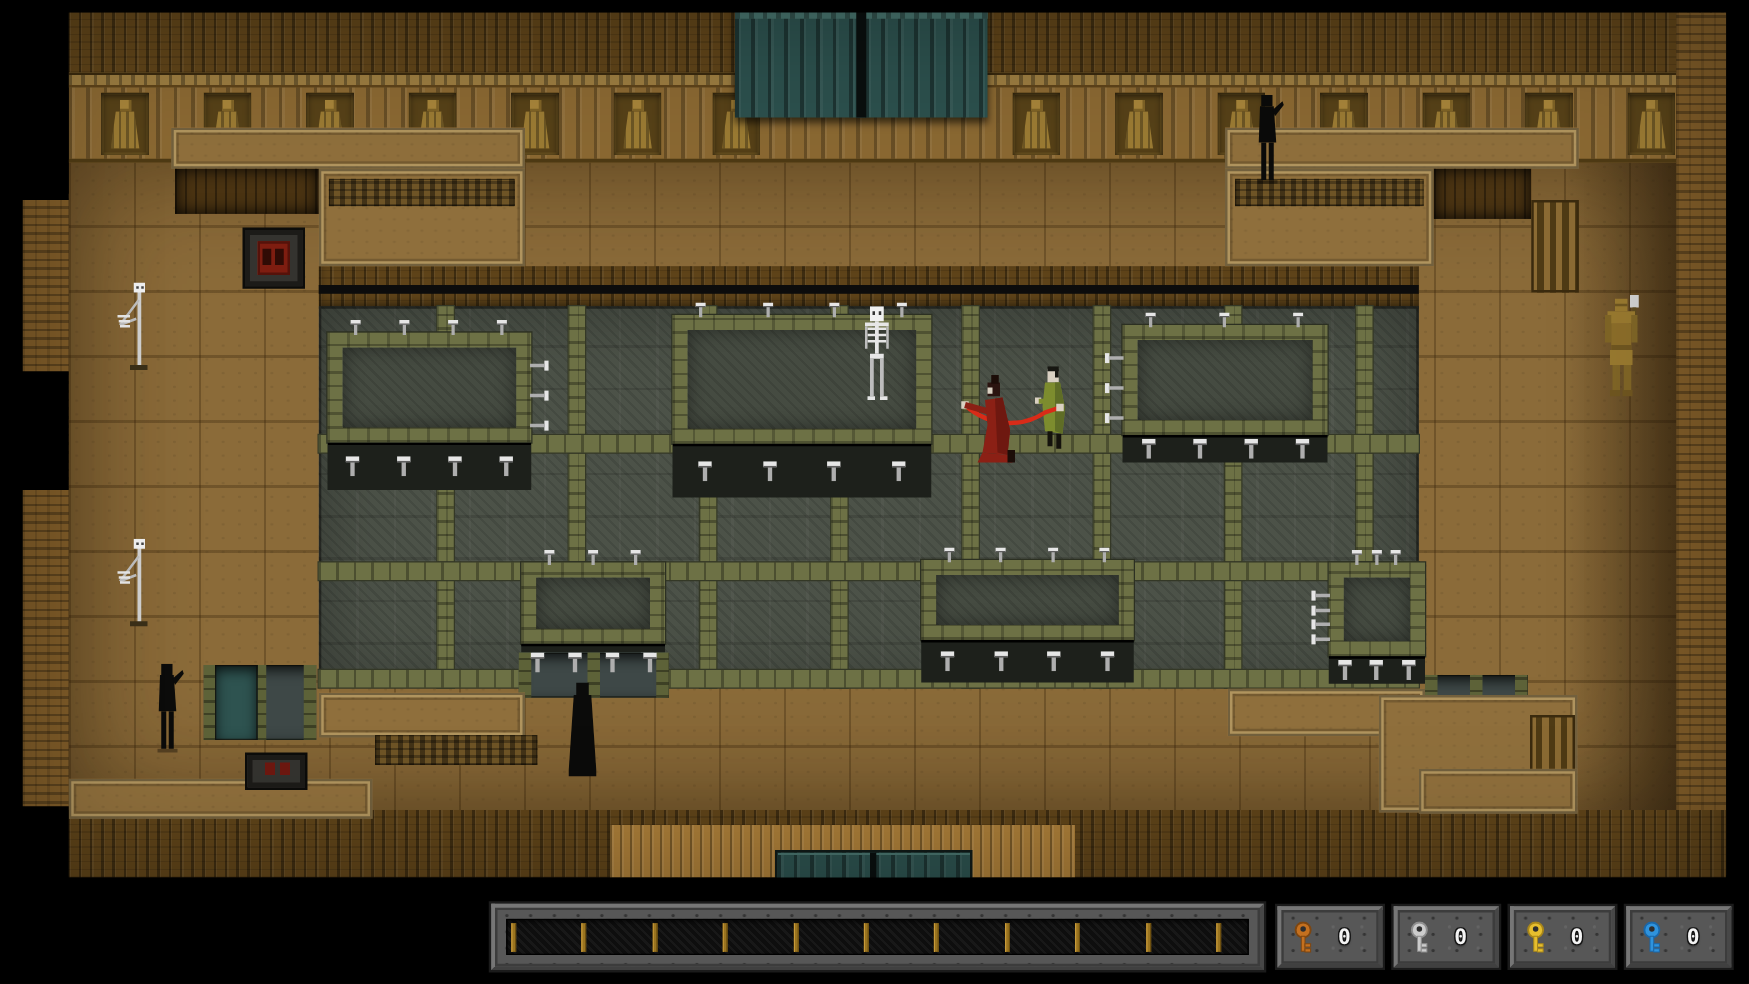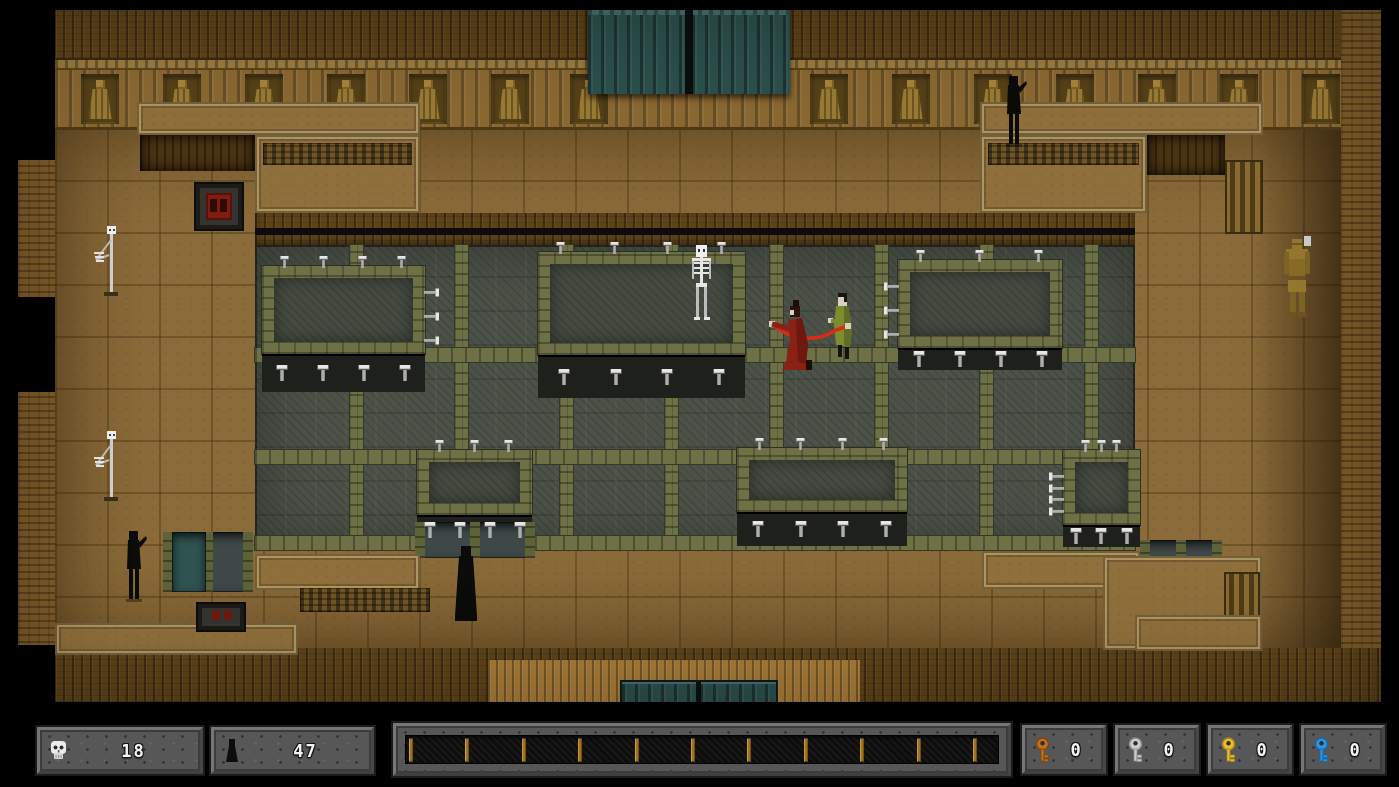--- a/index.html
+++ b/index.html
@@ -705,41 +705,21 @@
    <rect x="8" y="76" width="8" height="5" fill="#6e5520"></rect>
           <rect x="18" y="76" width="8" height="5" fill="#6e5520"></rect>
         </svg></div>
     </div>
 
   <div class="px" style="left:0;top:0;width:1399px;height:713px;box-shadow:inset 0 0 120px rgba(0,0,0,.35);pointer-events:none;"></div>
 </div>
 
 <div class="hud">
 
-  <div class="panel" style="left:37px;top:14px;width:160px;height:41px;">
-    <span class="hud-icon" id="skull-icon"><svg width="17" height="22" viewBox="0 0 17 22">
-  <rect x="1" y="1" width="15" height="13" rx="4" fill="#ebebeb"></rect>
-  <rect x="4" y="13" width="9" height="6" rx="1" fill="#d6d6d6"></rect>
-  <circle cx="5.5" cy="7.5" r="2" fill="#2a2a2a"></circle>
-          <circle cx="11.5" cy="7.5" r="2" fill="#2a2a2a"></circle>
-  <rect x="7.8" y="10" width="1.6" height="2.5" fill="#555"></rect>
-  <rect x="5.5" y="15" width="1.2" height="3" fill="#9a9a9a"></rect>
-          <rect x="8" y="15" width="1.2" height="3" fill="#9a9a9a"></rect>
-  <rect x="10.5" y="15" width="1.2" height="3" fill="#9a9a9a"></rect>
-        </svg></span>
-    <span class="hud-value">18</span>
-  </div>
-
-  <div class="panel" style="left:211px;top:14px;width:157px;height:41px;">
-    <span class="hud-icon" id="figure-icon"><svg width="16" height="23" viewBox="0 0 16 23">
-  <rect x="5" y="0" width="6" height="7" fill="#0d0d0d"></rect>
-          <path d="M5,7 L11,7 L14,23 L2,23 Z" fill="#0d0d0d"></path>
-        </svg></span>
-    <span class="hud-value">47</span>
-  </div>
+
 
   <div class="panel" style="left:393px;top:10px;width:612px;height:47px;">
     <div class="bar-track" id="bar-track">
         <div class="tick" style="left: 4px; background: rgb(154, 116, 32);"></div>
         <div class="tick" style="left: 60px; background: rgb(154, 116, 32);"></div>
         <div class="tick" style="left: 117px; background: rgb(154, 116, 32);"></div>
         <div class="tick" style="left: 173px; background: rgb(154, 116, 32);"></div>
         <div class="tick" style="left: 230px; background: rgb(154, 116, 32);"></div>
         <div class="tick" style="left: 286px; background: rgb(154, 116, 32);"></div>
         <div class="tick" style="left: 342px; background: rgb(154, 116, 32);"></div>

